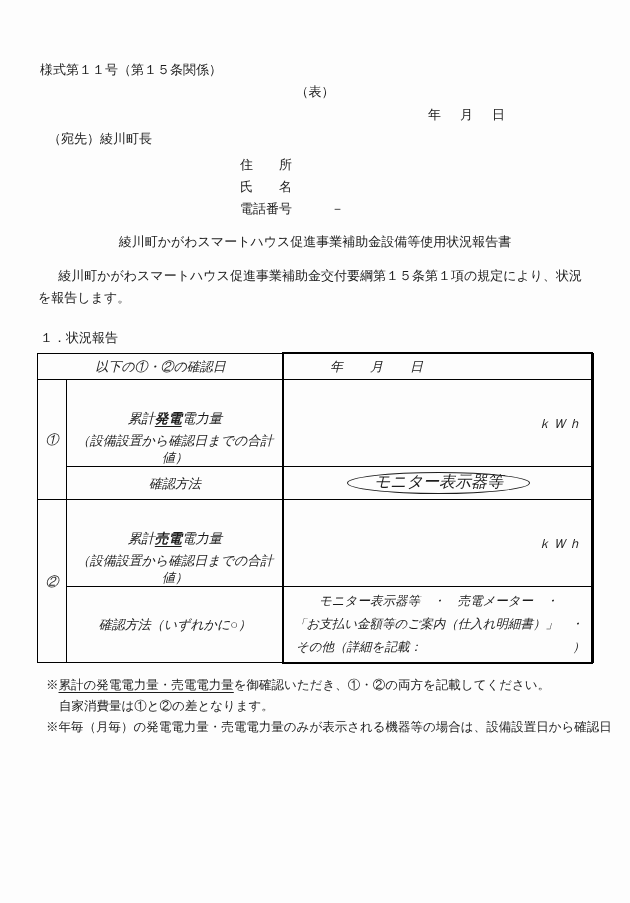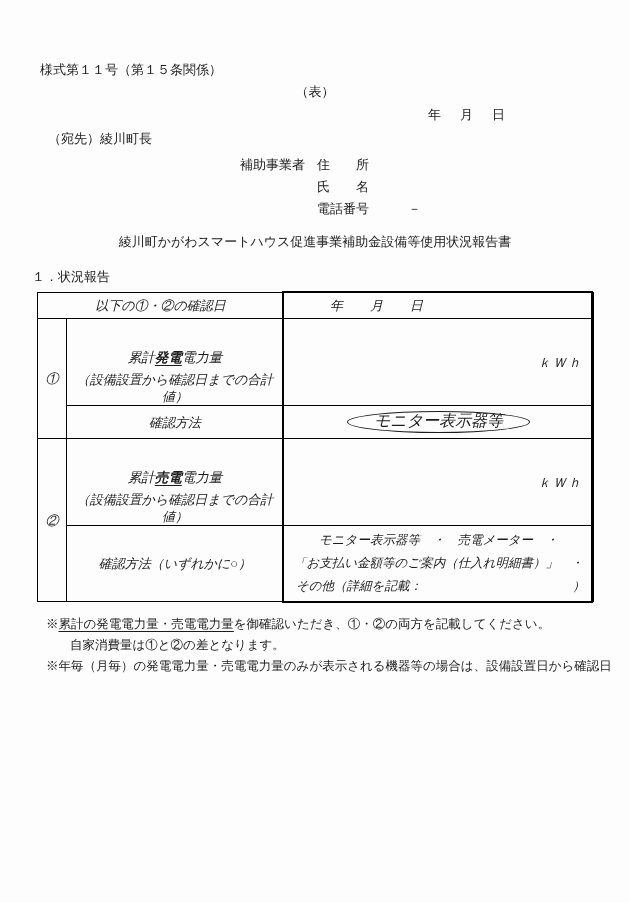--- a/index.html
+++ b/index.html
@@ -16,21 +16,21 @@
   }
   .form-number { padding-top: 63px; margin-left: 40px; }
   .side-label  { text-align: center; margin-top: 9px; }
   .date-top    { text-align: right; padding-right: 122px; margin-top: 10px; letter-spacing: 3px; }
   .addressee   { margin-left: 48px; margin-top: 11px; }
   .applicant   { display: flex; margin-left: 240px; margin-top: 9px; }
   .applicant-label { line-height: 22px; margin-right: 12px; }
   .applicant-lines { line-height: 22px; }
   .doc-title   { text-align: center; margin-top: 15px; }
   .body-par    { margin: 17px 38px 0 38px; line-height: 22px; text-indent: 1.55em; }
-  .section-heading { margin-left: 32px; margin-top: 22px; }
+  .section-heading { margin-left: 40px; margin-top: 22px; }
 
   .table-wrap { position: relative; display: inline-block; margin-left: 37px; margin-top: 9px; vertical-align: top; font-style: italic; }
   table { border-collapse: collapse; table-layout: fixed; }
   td { border: 1px solid #000; padding: 0; font-size: 13px; }
   col.c1 { width: 29px; } col.c2 { width: 217px; } col.c3 { width: 310px; }
   tr.tr-h    { height: 26px; }
   tr.tr-gen  { height: 52px; }
   tr.tr-m1   { height: 33px; }
   tr.tr-sell { height: 51px; }
   tr.tr-m2   { height: 76px; }
@@ -45,43 +45,43 @@
   .ellipse { display: inline-block; border: 1.3px solid #1c1c1c; border-radius: 50%; padding: 2px 26px 4px 26px; font-size: 16px; line-height: 14px; }
   .m2-cell { vertical-align: middle; font-size: 12.5px; line-height: 23px; padding: 0 8px; }
   .m2-center { text-align: center; }
   .m2-line3 { display: flex; justify-content: space-between; padding-left: 4px; text-align: center; }
   .thick-frame {
     position: absolute; top: -1px; bottom: -1px; left: 245px; width: 311px;
     border: 2.5px solid #000; pointer-events: none; box-sizing: border-box;
   }
 
   .notes { margin-left: 46px; margin-top: 12px; line-height: 21px; font-size: 12.5px; }
-  .note-cont { margin-left: 24px; }
+  .note-cont { margin-left: 13px; }
   .u { text-decoration: underline; text-underline-offset: 3px; }
 </style>
 </head>
 <body>
 
 <div class="page">
 
   <div class="form-number">様式第１１号（第１５条関係）</div>
   <div class="side-label">（表）</div>
   <div class="date-top">年　月　日</div>
   <div class="addressee">（宛先）綾川町長</div>
 
   <div class="applicant">
-    <div class="applicant-label">補助事業者</div>
     <div class="applicant-lines">
       <div>住　　所</div>
       <div>氏　　名</div>
       <div>電話番号　　　－</div>
     </div>
   </div>
 
   <div class="doc-title">綾川町かがわスマートハウス促進事業補助金設備等使用状況報告書</div>
+  <div class="body-par">綾川町かがわスマートハウス促進事業補助金交付要綱第１５条第１項の規定により、状況を報告します。</div>
   <div class="section-heading">１．状況報告</div>
 
   <div class="table-wrap">
     <table>
       <colgroup>
           <col class="c1">
           <col class="c2">
           <col class="c3">
         </colgroup>
       <tbody>

